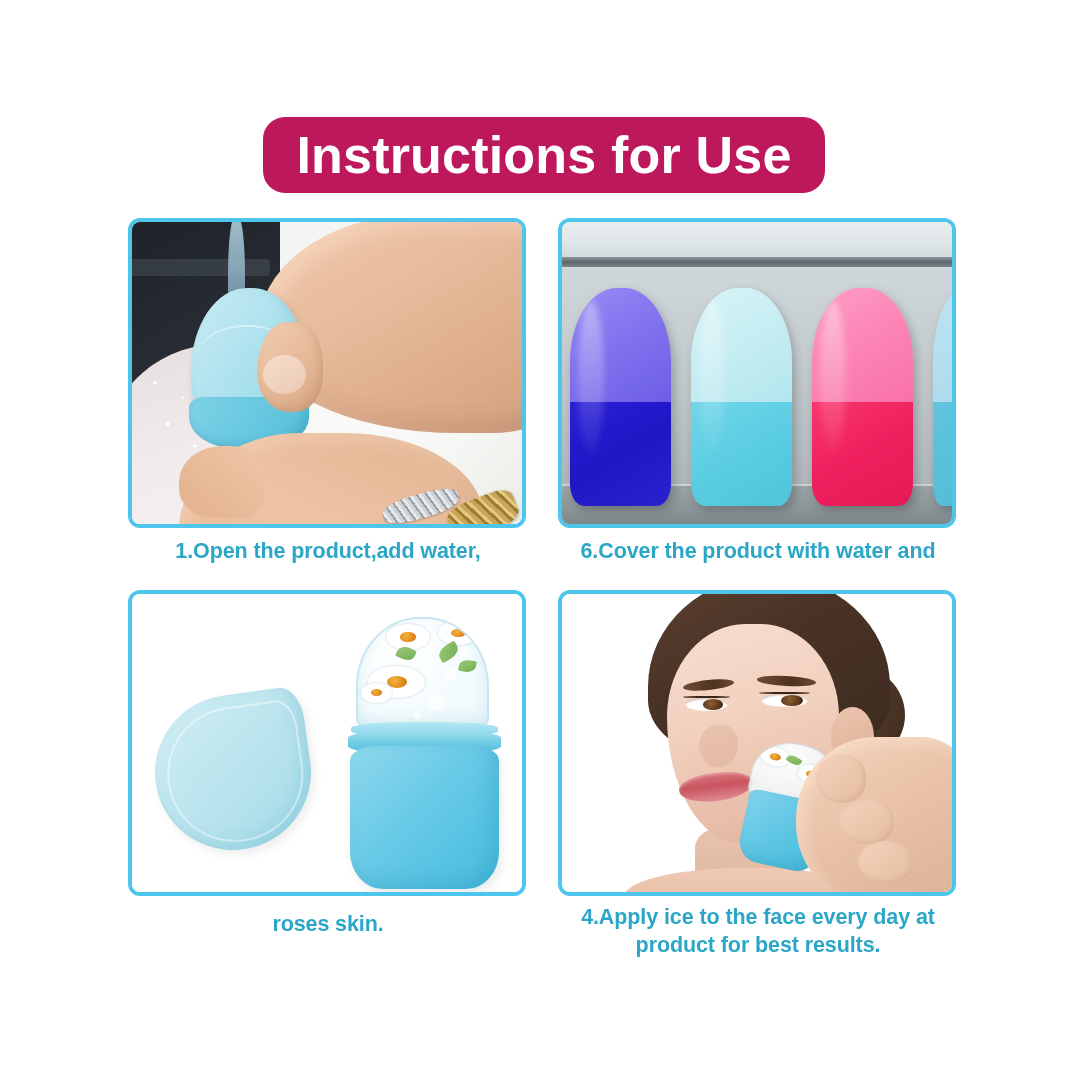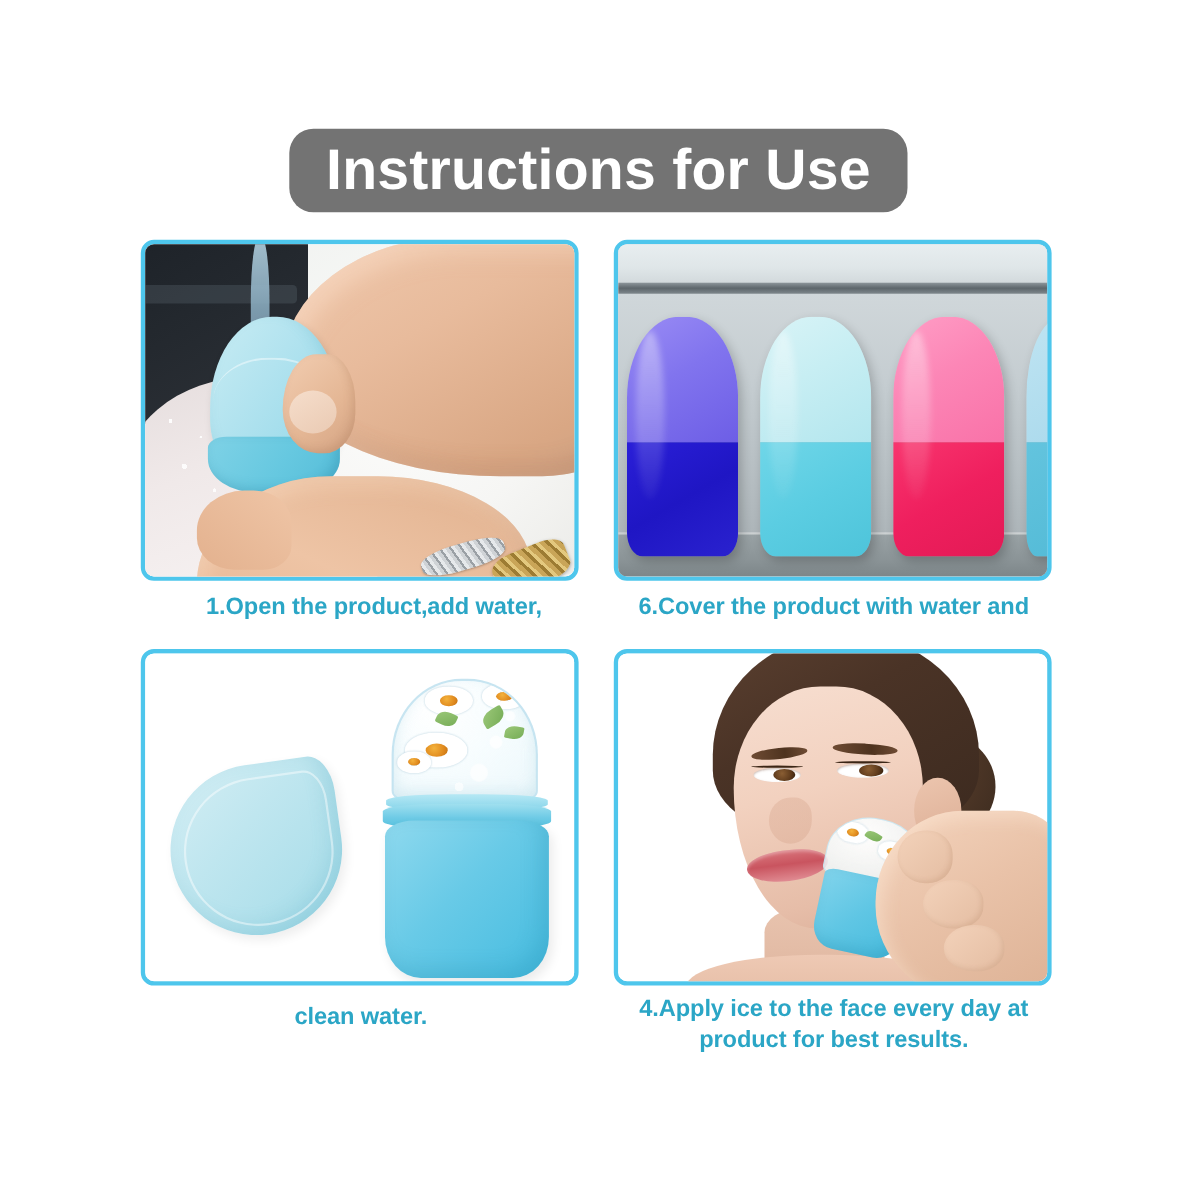--- a/index.html
+++ b/index.html
@@ -21,21 +21,21 @@
     background: #ffffff;
   }
 
   
   .title-banner {
     position: absolute;
     left: 263px;
     top: 117px;
     width: 562px;
     height: 76px;
-    background: #737373;
+    background: #be185d;
     border-radius: 22px;
     display: flex;
     align-items: center;
     justify-content: center;
   }
   .title-text {
     color: #ffffff;
     font-size: 52px;
     font-weight: bold;
     letter-spacing: 0.2px;
@@ -79,21 +79,21 @@
   
   .caption {
     position: absolute;
     text-align: center;
     color: #2ba6c6;
     font-size: 21.5px;
     font-weight: bold;
     line-height: 1.32;
     letter-spacing: -0.1px;
   }
-  .cap-1 { left: 130px; top: 537px; width: 420px; }
+  .cap-1 { left: 118px; top: 537px; width: 420px; }
   .cap-2 { left: 548px; top: 537px; width: 420px; }
   .cap-3 { left: 118px; top: 910px; width: 420px; }
   .cap-4 { left: 548px; top: 903px; width: 420px; }
 
   
   .p1-bg {
     position: absolute; inset: 0;
     background: linear-gradient(145deg, #eef0ee 0%, #f7f8f6 38%, #fdfdfc 70%, #f2f3f1 100%);
   }
   .p1-dark {
@@ -628,21 +628,21 @@
             <div class="leaf" style="left:62%; top:24%; width:16%; height:13%; transform:rotate(-30deg);"></div>
             <div class="leaf" style="left:78%; top:38%; width:13%; height:11%; transform:rotate(10deg);"></div>
           </div>
           <div class="p3-collar2"></div>
           <div class="p3-collar"></div>
           <div class="p3-holder"></div>
         </div>
       </div>
     </div>
     <div class="caption cap-3">
-      <div>clean water.</div>
+      <div>roses skin.</div>
     </div>
 
     <div class="step step-4">
       <div class="photo">
         <div class="scene">
           <div class="p4-bg"></div>
           <div class="p4-bun"></div>
           <div class="p4-hair"></div>
           <div class="p4-neck"></div>
           <div class="p4-shoulder"></div>

